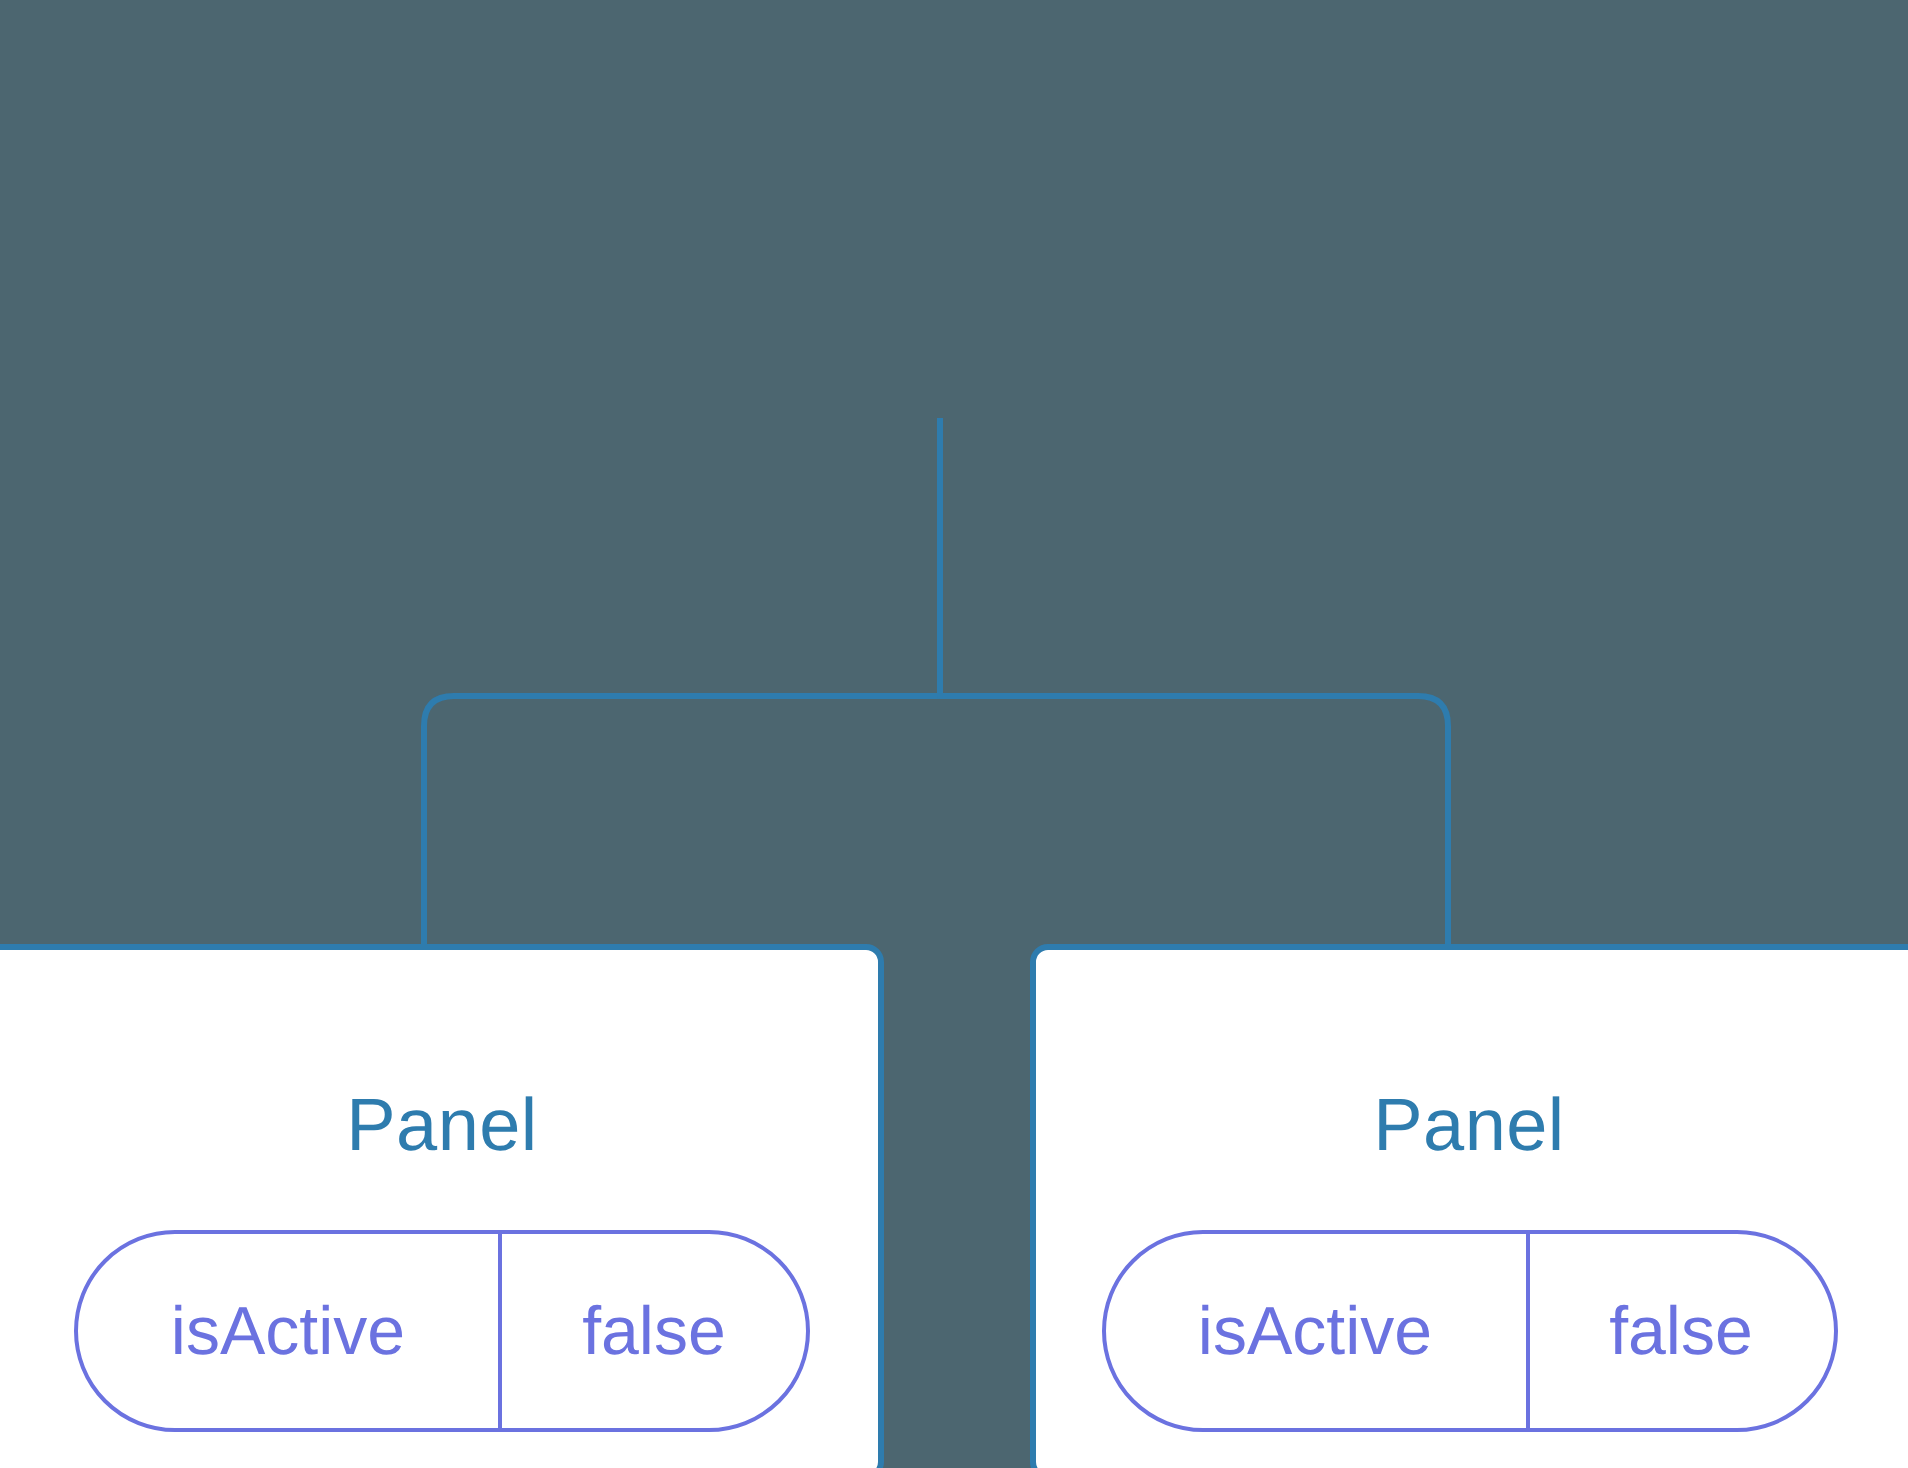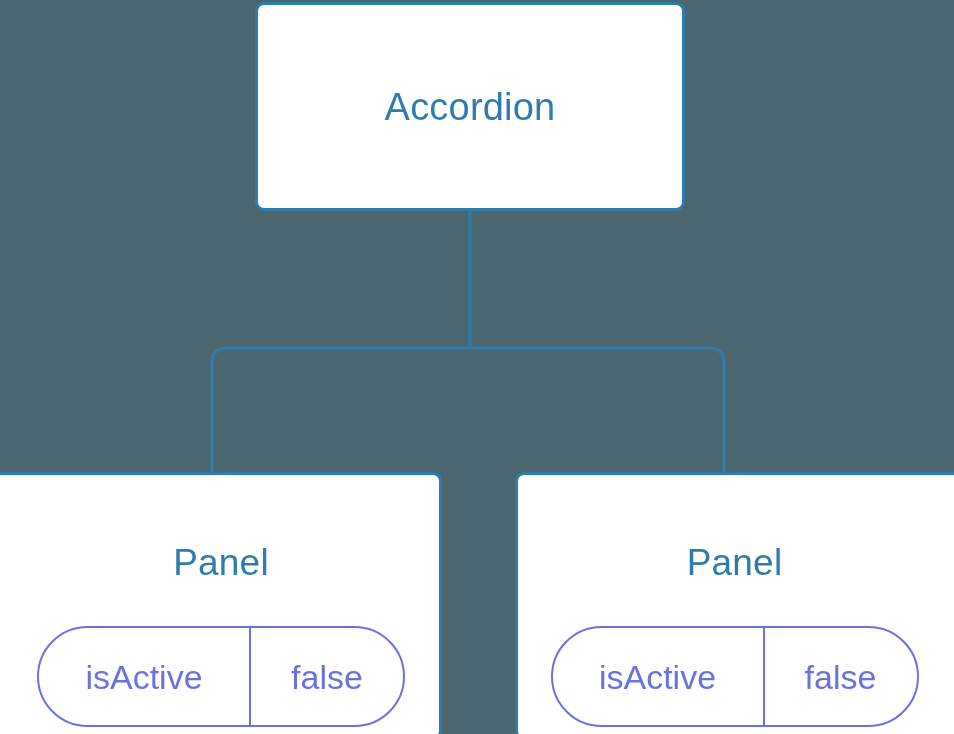--- a/index.html
+++ b/index.html
@@ -89,21 +89,21 @@
     line-height: 1;
     white-space: nowrap;
   }
 
   #node-accordion .node-title { font-size: 38px; }
 
   .panel-inner .node-title { margin-top: 69px; }
 
   
   .state-pill {
-    margin-top: 45px;
+    margin-top: 34px;
     height: 101px;
     border: 2px solid #6b72e0;
     border-radius: 52px;
     display: flex;
     align-items: stretch;
     background: transparent;
     overflow: hidden;
   }
 
   .pill-key, .pill-value {
@@ -137,23 +137,20 @@
              L 227 348
              Q 212 348 212 363
              L 212 478" fill="none" stroke="#2e7cae" stroke-width="3" stroke-linecap="butt" stroke-linejoin="round"></path>
     <path d="M 470 209
              L 470 348
              L 709 348
              Q 724 348 724 363
              L 724 478" fill="none" stroke="#2e7cae" stroke-width="3" stroke-linecap="butt" stroke-linejoin="round"></path>
   </svg>
 
-  <div id="node-accordion" class="node-box">
-    <span class="node-title">Accordion</span>
-  </div>
 
   <div id="node-panel-left" class="node-box">
     <div class="panel-inner">
       <span class="node-title">Panel</span>
       <div class="state-pill">
         <span class="pill-key">isActive</span>
         <span class="pill-value">false</span>
       </div>
     </div>
   </div>

